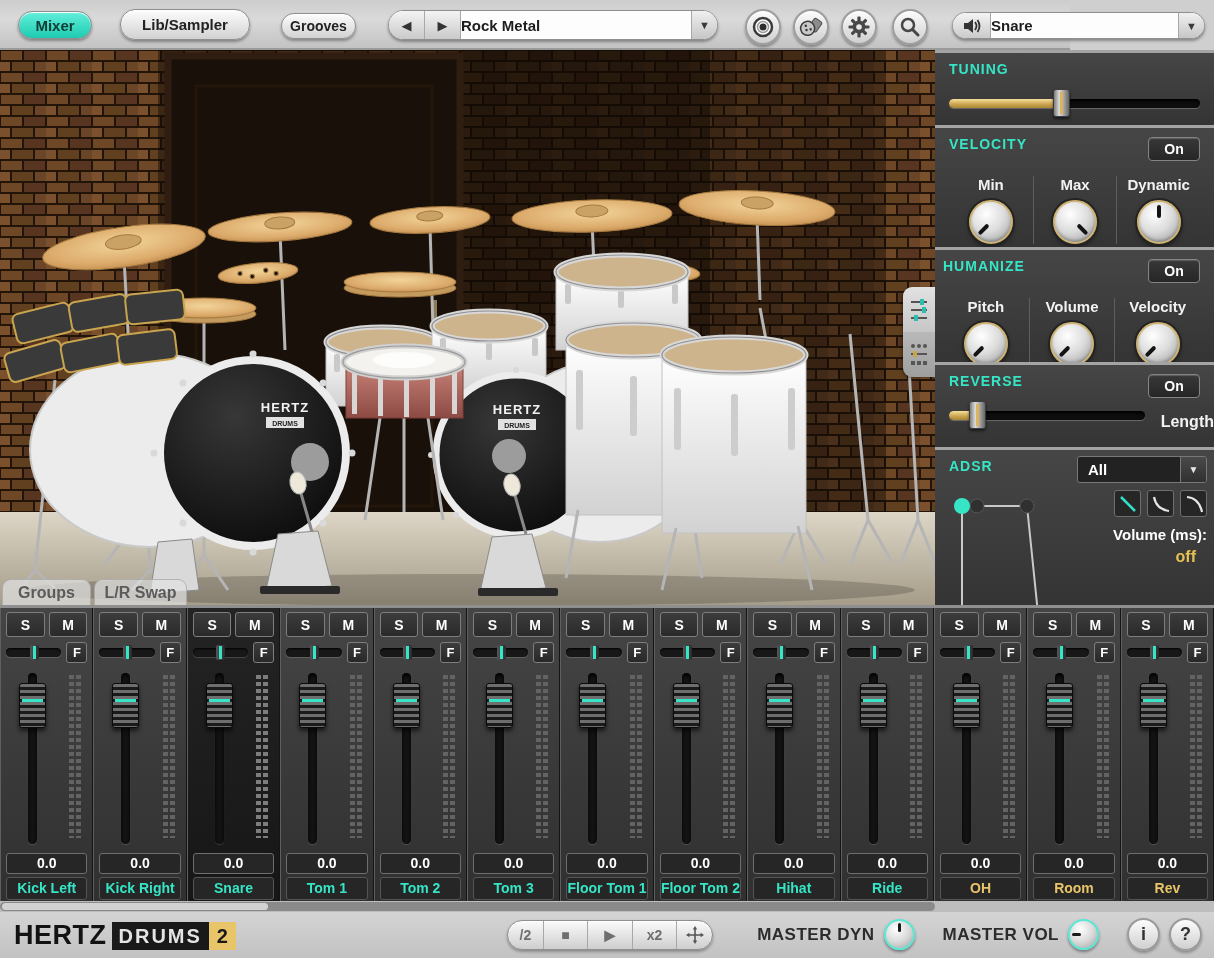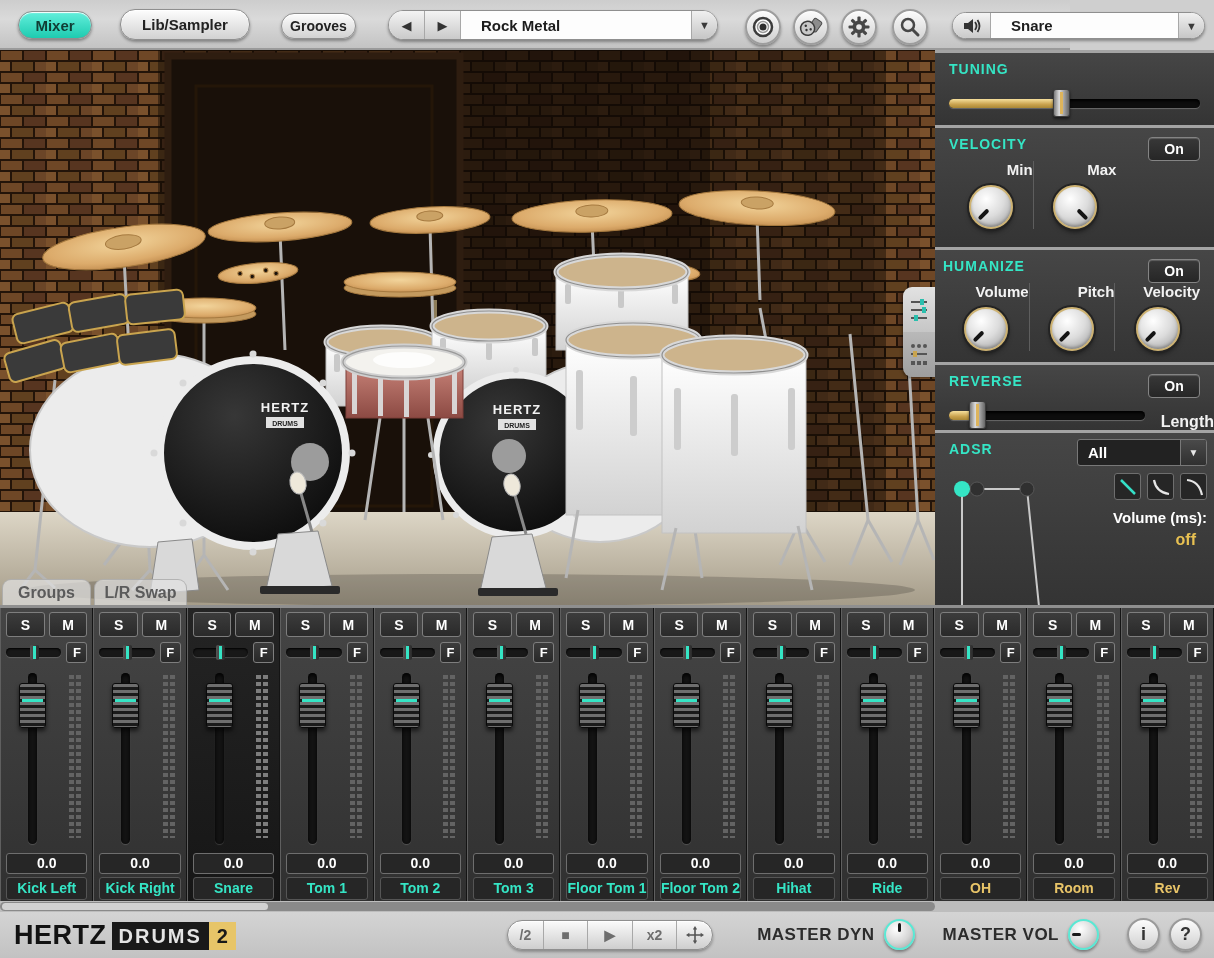--- a/index.html
+++ b/index.html
@@ -17,21 +17,21 @@
     background:linear-gradient(#63efdc,#1ecbb0); color:#103c34; }
   .btn-lib { left:120px; top:9px; width:130px; height:31px; }
   .btn-grooves { left:281px; top:13px; width:75px; height:26px; font-size:14px; }
   .combo { position:absolute; display:flex; border-radius:15px; border:1px solid #8f8f8f;
     background:#fff; box-shadow:inset 0 1px 1px #fff, 0 2px 3px rgba(0,0,0,.35); overflow:hidden; }
   .preset-combo { left:388px; top:10px; width:330px; height:30px; }
   .combo .seg { display:flex; align-items:center; justify-content:center;
     background:linear-gradient(#f4f4f4,#cacaca); border-right:1px solid #a8a8a8; cursor:pointer;
     color:#333; font-size:13px; }
   .combo .arrow-seg { width:36px; }
-  .combo .value { flex:1; display:flex; align-items:center; padding-left:20px;
+  .combo .value { flex:1; display:flex; align-items:center; padding-left:0;
     font-size:15px; font-weight:bold; color:#1d1d1d; background:#fdfdfd; }
   .combo .dd { width:26px; display:flex; align-items:center; justify-content:center;
     background:linear-gradient(#f0f0f0,#c6c6c6); border-left:1px solid #a8a8a8;
     font-size:11px; color:#3a3a3a; cursor:pointer; }
   .circle-btn { position:absolute; top:9px; width:36px; height:36px; border-radius:50%;
     background:linear-gradient(#fcfcfc,#cfcfcf); border:2px solid #9d9d9d;
     box-shadow:0 2px 3px rgba(0,0,0,.35), inset 0 1px 1px #fff;
     display:flex; align-items:center; justify-content:center; cursor:pointer; }
   .inst-combo { left:952px; top:12px; width:253px; height:27px; }
   .inst-combo .speaker-seg { width:38px; }
@@ -52,36 +52,36 @@
   .side-tab .h1 { background:linear-gradient(#e2e2e2,#c6c6c6); }
   .side-tab .h2 { background:linear-gradient(#b9b9b9,#9e9e9e); }
 
   
   .panel { position:absolute; left:935px; top:50px; width:279px; height:555px;
     display:flex; flex-direction:column; background:#3a3a3a; }
   .section { position:relative; border-top:3px solid #a4a4a4;
     background:linear-gradient(#464646,#343434); padding:8px 14px 0 14px; }
   .sec-title { color:#35e5c5; font-size:14px; font-weight:bold; letter-spacing:1px; }
   .s-tuning { height:75px; } .s-velocity { height:122px; } .s-humanize { height:115px;padding-left:8px; }
-  .s-reverse { height:68px; } .s-adsr { flex:1; }
+  .s-reverse { height:85px; } .s-adsr { flex:1; }
   .on-btn { position:absolute; right:14px; top:9px; width:52px; height:24px;
     background:linear-gradient(#383838,#262626); border:1px solid #848484; border-radius:4px;
     color:#fff; font-size:14px; font-weight:bold; display:flex; align-items:center;
     justify-content:center; cursor:pointer; box-shadow:inset 0 1px 1px rgba(255,255,255,.2); }
   .hslider { position:relative; height:28px; margin-top:12px; cursor:pointer; }
   .hs-track { position:absolute; left:0; right:0; top:10px; height:9px; border-radius:5px;
     background:#0d0d0d; box-shadow:0 1px 1px rgba(255,255,255,.25), inset 0 2px 3px #000; }
   .hs-fill { position:absolute; left:0; top:10px; height:9px; border-radius:5px 0 0 5px;
     background:linear-gradient(#f6e09c,#c9a24e 60%,#a98736); }
   .hs-handle { position:absolute; top:0; width:17px; height:28px; margin-left:-9px;
     border-radius:3px; border:1px solid #3d3d3d; cursor:pointer;
     background:linear-gradient(90deg,#7c7c7c,#dcdcdc 35%,#666); box-shadow:0 2px 3px rgba(0,0,0,.55); }
   .hs-handle::after { content:""; position:absolute; left:50%; top:2px; bottom:2px; width:3px;
     margin-left:-1.5px; background:#ddb45c; }
-  .knob-grid { display:grid; grid-template-columns:1fr 1fr 1fr; margin-top:9px; text-align:right; }
+  .knob-grid { display:grid; grid-template-columns:1fr 1fr 1fr; margin-top:24px; text-align:center; }
   .kcol + .kcol { border-left:1px solid #5e5e5e; }
   .klabel { color:#f2f2f2; font-size:15px; font-weight:bold; margin-bottom:7px; }
   .knob { position:relative; width:44px; height:44px; margin:0 auto; border-radius:50%;
     background:radial-gradient(circle at 38% 30%, #fff, #dcdcdc 48%, #a7a7a7 88%, #8e8e8e);
     border:2px solid #cdb272; cursor:pointer;
     box-shadow:0 0 0 2px #232323, 0 3px 5px rgba(0,0,0,.55), inset 0 -2px 3px rgba(0,0,0,.25); }
   .kptr { position:absolute; left:calc(50% - 2px); top:3px; width:4px; height:14px;
     transform-origin:2px 17px; }
   .kptr i { position:absolute; left:0; top:0; width:4px; height:13px; background:#141414;
     border-radius:2px; display:block; }
@@ -522,37 +522,45 @@
           </div>
       </div>
       <div class="kcol">
         <div class="klabel">Max</div>
         <div class="knob">
             <div class="kptr" style="transform: rotate(135deg);">
               <i></i>
             </div>
           </div>
       </div>
+      <div class="kcol">
+        <div class="klabel">Dynamic</div>
+        <div class="knob">
+            <div class="kptr" style="transform: rotate(0deg);">
+              <i></i>
+            </div>
+          </div>
+      </div>
     </div>
   </div>
 
   <div class="section s-humanize">
     <div class="sec-title">HUMANIZE</div>
     <div class="on-btn">On</div>
     <div class="knob-grid">
       <div class="kcol">
-        <div class="klabel">Volume</div>
+        <div class="klabel">Pitch</div>
         <div class="knob">
             <div class="kptr" style="transform: rotate(-135deg);">
               <i></i>
             </div>
           </div>
       </div>
       <div class="kcol">
-        <div class="klabel">Pitch</div>
+        <div class="klabel">Volume</div>
         <div class="knob">
             <div class="kptr" style="transform: rotate(-135deg);">
               <i></i>
             </div>
           </div>
       </div>
       <div class="kcol">
         <div class="klabel">Velocity</div>
         <div class="knob">
             <div class="kptr" style="transform: rotate(-135deg);">

